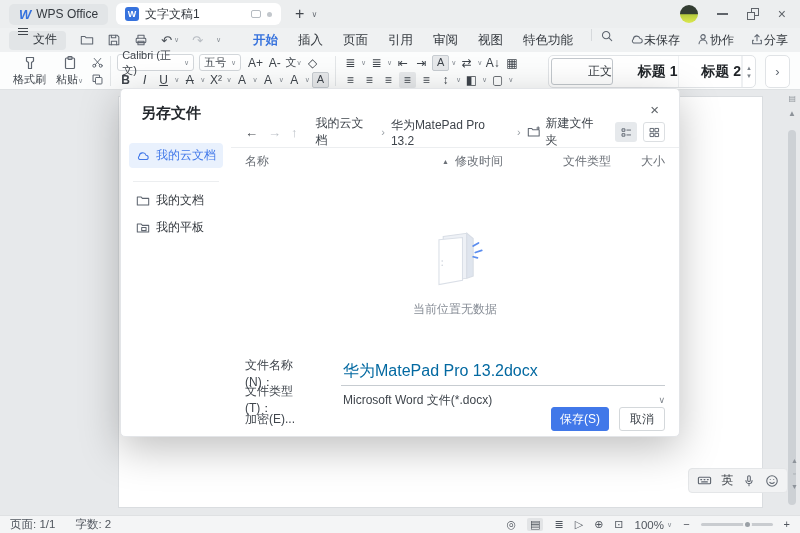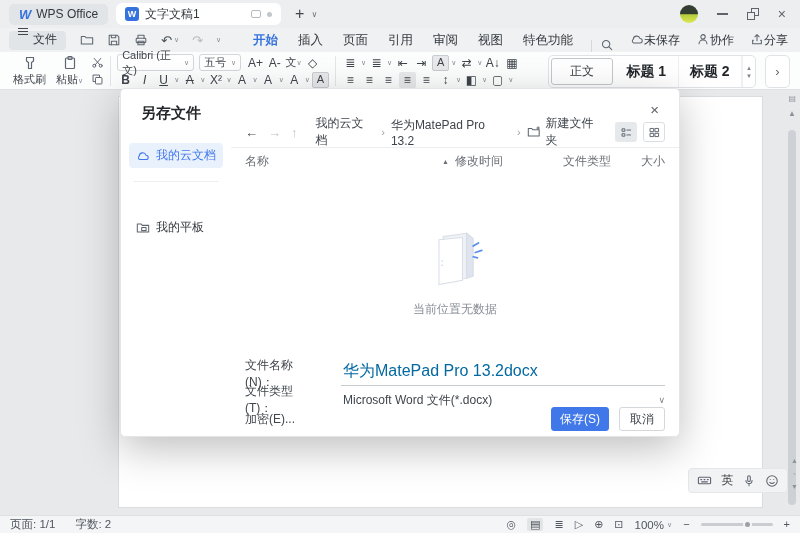--- a/index.html
+++ b/index.html
@@ -29,21 +29,21 @@
   .win-close { font-size:14px; color:#5f646a; line-height:1; }
 
   
   .menurow { position:absolute; top:28px; left:0; right:0; height:24px; background:#eff1f2; display:flex; align-items:center; }
   .file-btn { display:flex; align-items:flex-start; gap:5px; height:19px; margin-left:9px; padding:0 9px; background:#e2e5e7; border-radius:4px; color:#33383e; }
   .hamburger { width:10px; height:1.3px; background:#41464c; box-shadow:0 3px 0 #41464c, 0 -3px 0 #41464c; }
   .qbar { display:flex; align-items:center; gap:13px; margin-left:14px; }
   .qbar .glyph { font-size:13px; color:#4b5158; line-height:1; }
   .glyph.dis { color:#b8bdc3; }
   .chev { font-size:7px; color:#878d94; }
-  .menutabs { position:absolute; left:243px; display:flex; align-items:flex-end; }
+  .menutabs { position:absolute; left:243px; display:flex; align-items:flex-start; }
   .menutab { padding:3px 10px; color:#33383e; font-size:12.5px; position:relative; }
   .menutab.active { color:#3672dd; font-weight:bold; }
   .menutab.active::after { content:""; position:absolute; left:10px; right:10px; bottom:-3px; height:2px; background:#3672dd; }
   .menudiv { width:1px; height:12px; background:#d6d9dc; margin:0 8px; }
   .mr-right { margin-left:auto; display:flex; align-items:center; gap:16px; padding-right:12px; color:#33383e; }
   .mr-item { display:flex; align-items:flex-start; gap:0; }
 
   
   .ribbon { position:absolute; top:52px; left:0; right:0; height:38px; background:#fcfdfd; border-bottom:1px solid #dfe2e4; display:flex; align-items:stretch; padding-left:8px; }
   .rgroup { display:flex; align-items:center; }
@@ -56,21 +56,21 @@
   .selbox { display:flex; align-items:center; justify-content:space-between; height:17px; border:1px solid #d3d7db; border-radius:3px; background:#fff; padding:0 4px; font-size:11px; color:#3f454c; }
   .rb { display:inline-flex; align-items:center; justify-content:center; min-width:17px; height:16px; font-size:12px; color:#3f454c; line-height:1; }
   .rb.act { background:#e7e9eb; border-radius:2px; }
   .rb .sm { font-size:11px; }
   .u-strike { text-decoration:line-through; }
   .u-under { text-decoration:underline; }
   .bar-or { box-shadow:0 2.5px 0 #e8883a; }
   .bar-dk { box-shadow:0 2.5px 0 #444a51; }
   .boxA { border:1px solid #c7ccd1; background:#e7e9eb; border-radius:2px; font-size:11px; }
   .stylegal { position:absolute; right:44px; top:3px; width:208px; height:33px; background:#fff; border:1px solid #e0e3e6; border-radius:5px; display:flex; align-items:stretch; }
-  .stylecell { flex:1; display:flex; align-items:center; justify-content:center; border-right:1px solid #eef0f2; }
+  .stylecell { flex:1; display:flex; align-items:center; justify-content:flex-end; border-right:1px solid #eef0f2; }
   .stylecell.sel { margin:2px; border:1px solid #c3c8cd; border-radius:3px; flex:0 0 62px; }
   .style-body { font-size:12px; color:#33383e; }
   .style-h { font-size:14px; font-weight:bold; color:#1f2327; }
   .galarrows { width:13px; display:flex; flex-direction:column; align-items:center; justify-content:center; gap:2px; font-size:6px; color:#7d838a; border-left:1px solid #eef0f2; }
   .galexpand { position:absolute; right:10px; top:3px; width:25px; height:33px; background:#fff; border:1px solid #e0e3e6; border-radius:5px; display:flex; align-items:center; justify-content:center; font-size:13px; color:#5f6670; }
 
   
   .workspace { position:absolute; top:90px; left:0; right:0; bottom:18px; background:#e7e9eb; }
   .docpage { position:absolute; left:118px; top:6px; width:645px; height:412px; background:#fff; border:1px solid #dadde0; }
   .vscroll { position:absolute; right:4px; top:40px; width:8px; height:375px; border-radius:4px; background:#cdd1d5; }
@@ -370,20 +370,26 @@
     <span class="dlg-close">×</span>
 
     <div class="dlg-side">
       <div class="side-item sel" style="top:54px">
         <svg width="14" height="14" viewBox="0 0 16 16">
             <path class="ic" d="M4.2 12h7.3a2.4 2.4 0 000-4.8 4 4 0 00-7.8.9A2.2 2.2 0 004.2 12z"></path>
           </svg>
         <span>我的云文档</span>
       </div>
       <div class="side-div" style="top:92px"></div>
+      <div class="side-item" style="top:99px">
+        <svg width="14" height="14" viewBox="0 0 16 16">
+            <path class="ic" d="M1.5 12.5v-9h4.5l1.3 1.5h7.2v7.5z"></path>
+          </svg>
+        <span>我的文档</span>
+      </div>
       <div class="side-item" style="top:126px">
         <svg width="14" height="14" viewBox="0 0 16 16">
             <path class="ic" d="M1.5 12.5v-9h4.5l1.3 1.5h7.2v7.5z"></path>
             <rect class="ic" x="6.5" y="7.5" width="5" height="3.5"></rect>
           </svg>
         <span>我的平板</span>
       </div>
     </div>
 
     <div class="dlg-main">

